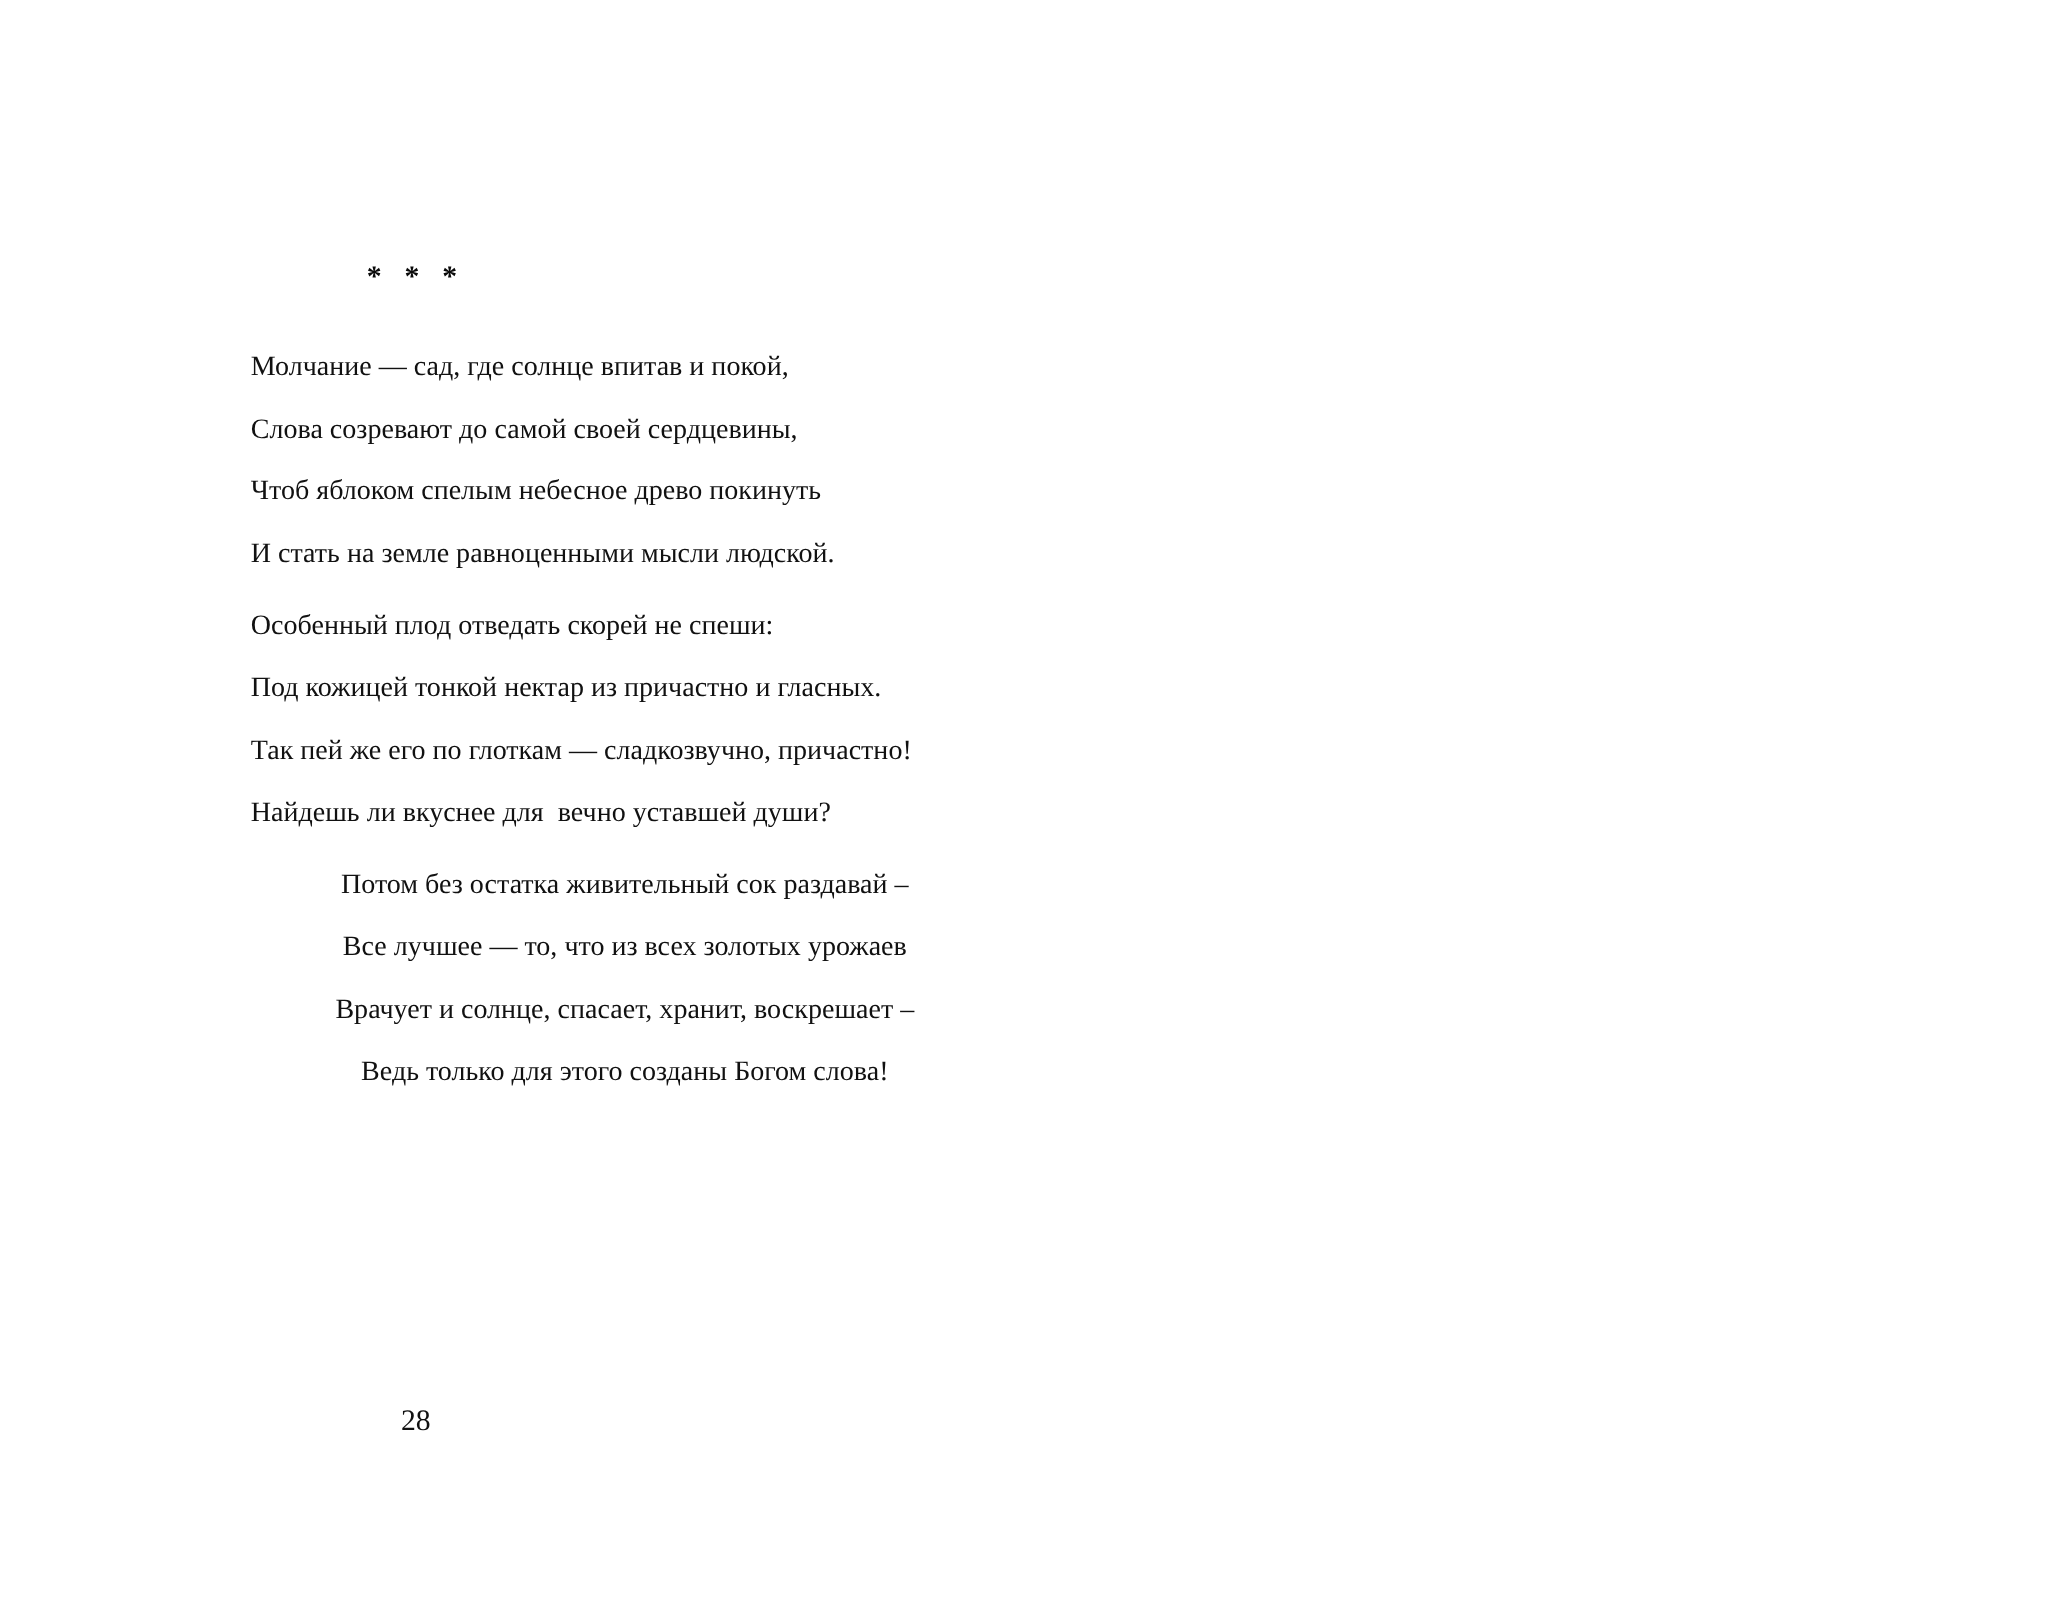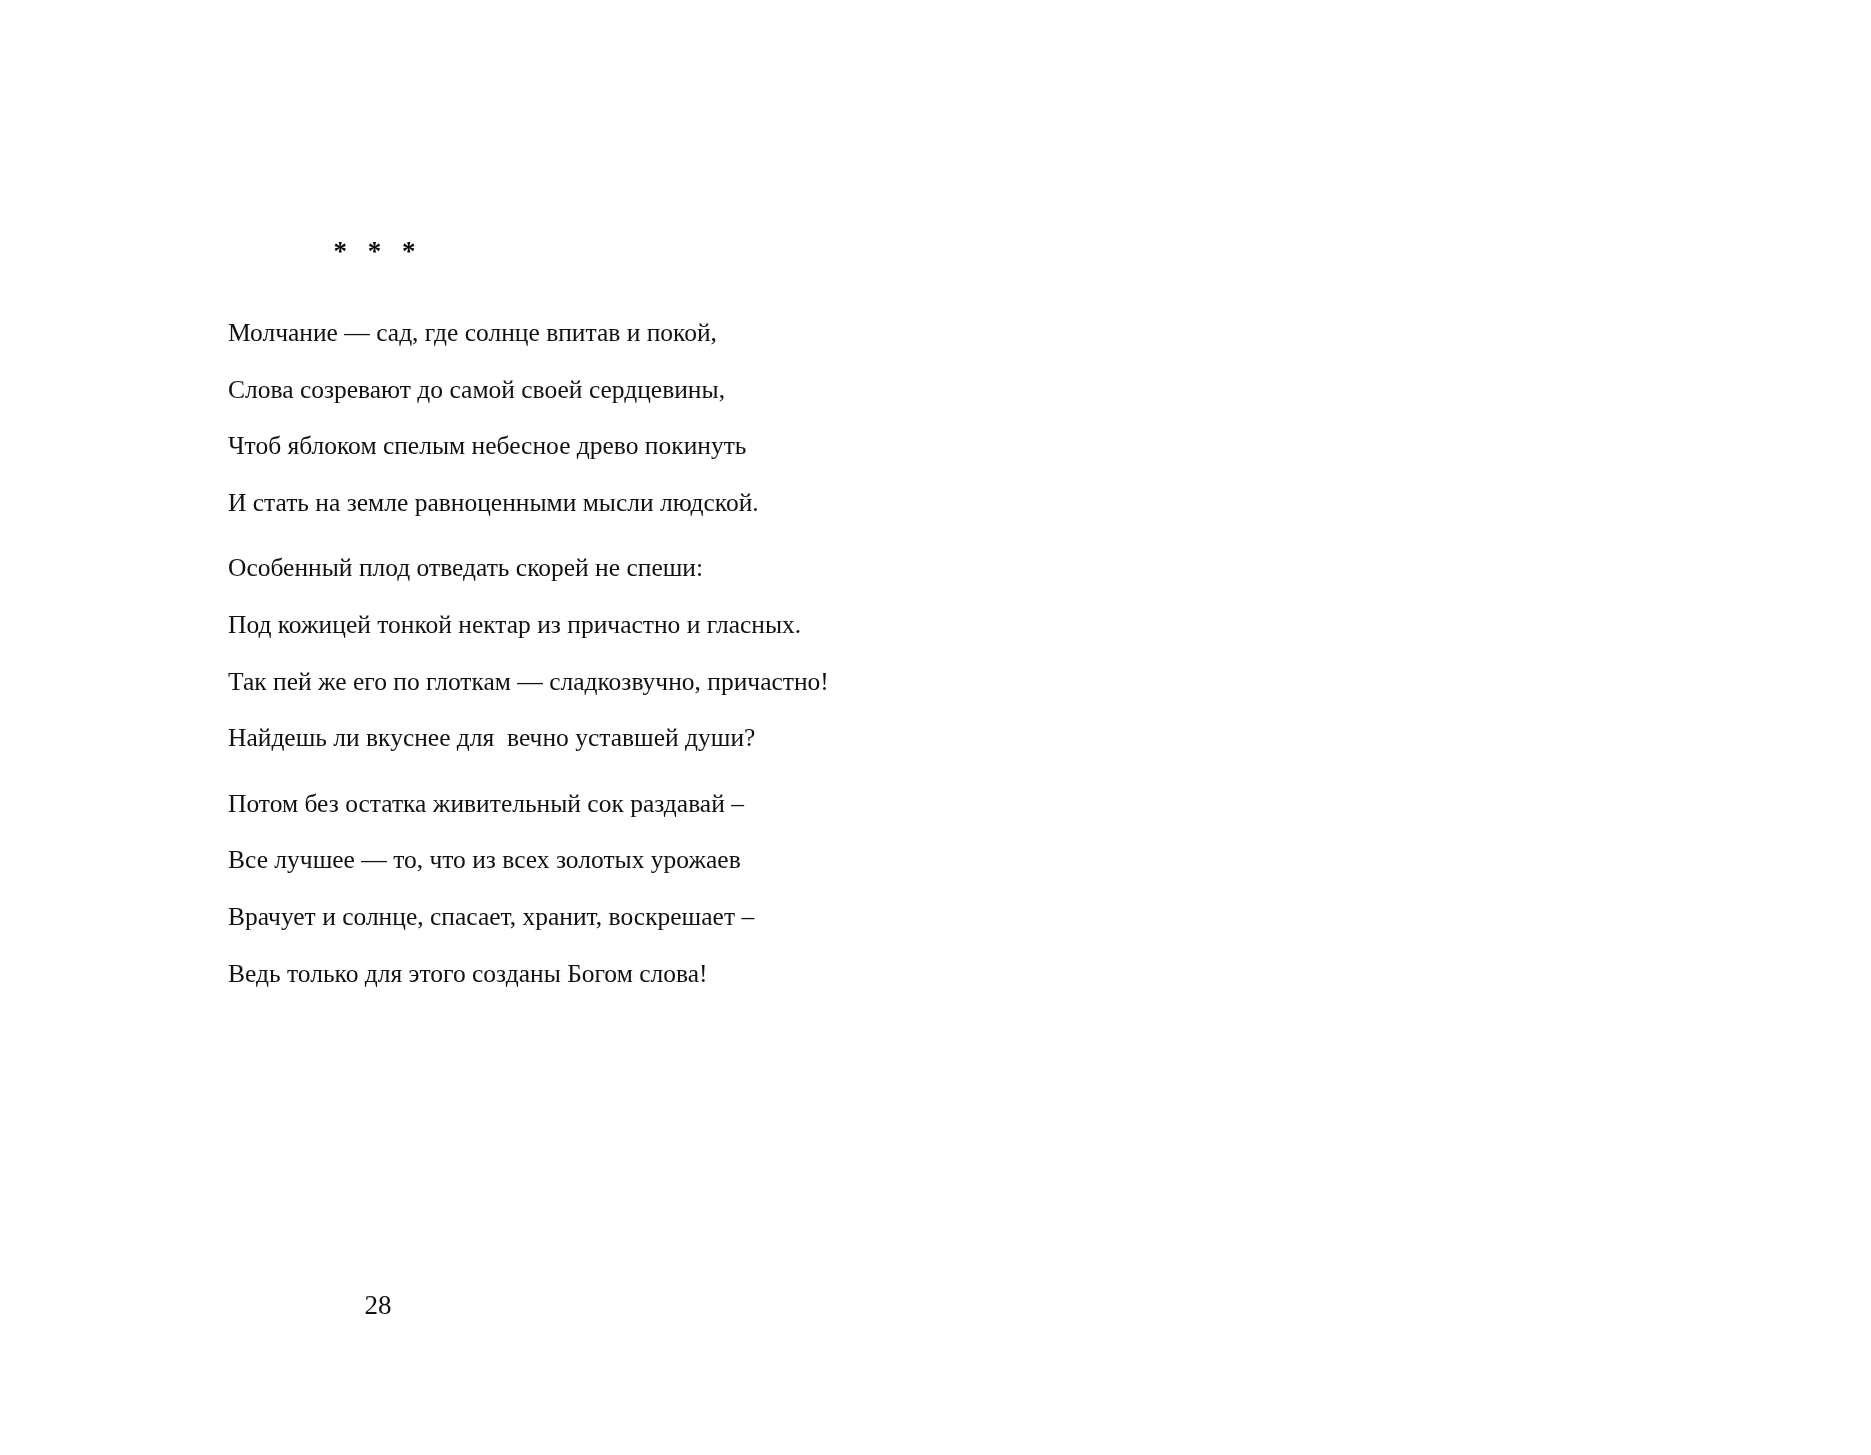--- a/index.html
+++ b/index.html
@@ -41,36 +41,36 @@
     left: 228px;
     top: 293px;
     width: 680px;
   }
   .page-left .folio {
     position: absolute;
     left: 228px;
     top: 1278px;
     width: 300px;
     text-align: center;
-    margin-top: 14px;
   }
 
   .asterisks {
     font-size: 27px;
     letter-spacing: 7px;
     line-height: 1;
     font-weight: 700;
     color: #0a0a0a;
   }
 
   .stanza {
     margin: 0 0 33px 0;
   }
   .stanza:last-child {
     margin-bottom: 0;
+    text-align: center;
   }
   .line {
     font-size: 25.5px;
     line-height: 32.6px;
     white-space: pre;
     color: #111111;
     margin-top: 24px;
   }
 
   .folio {

